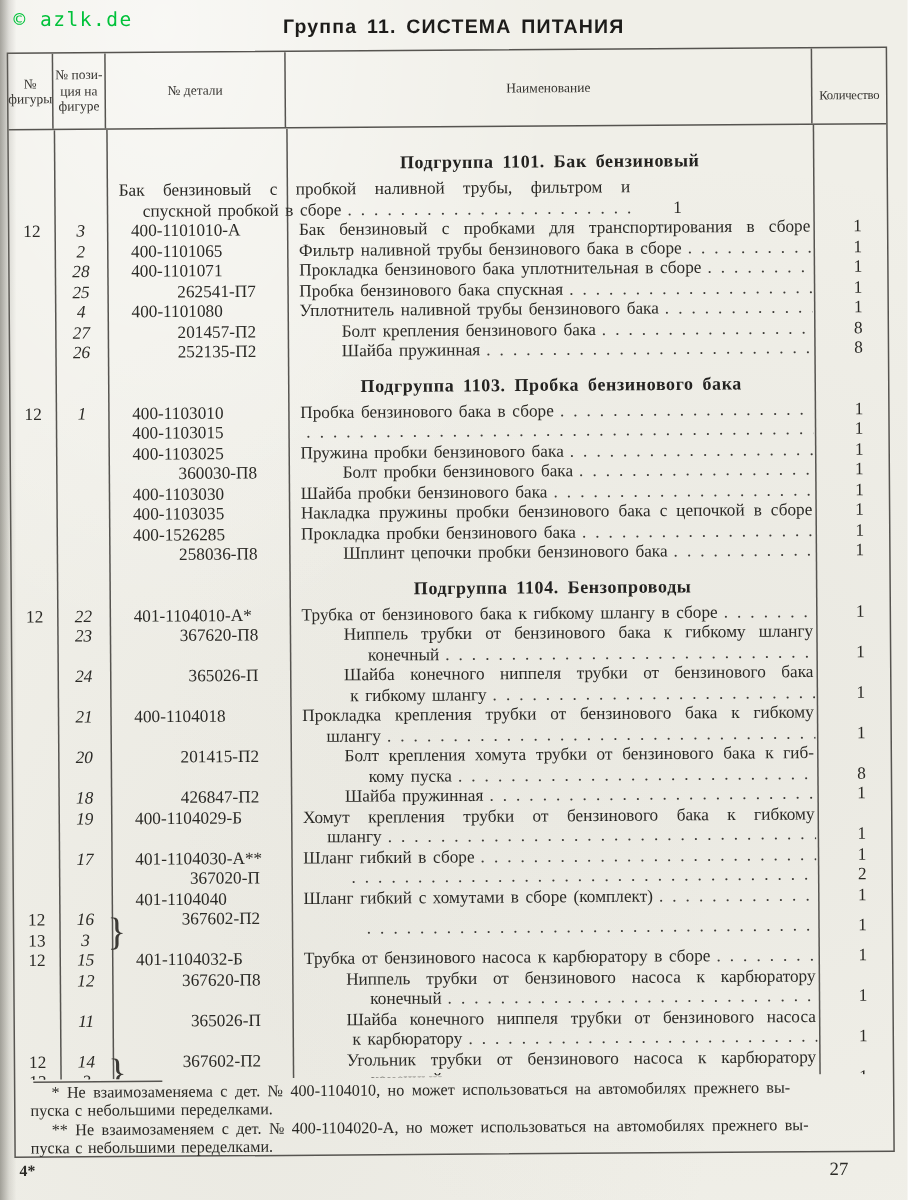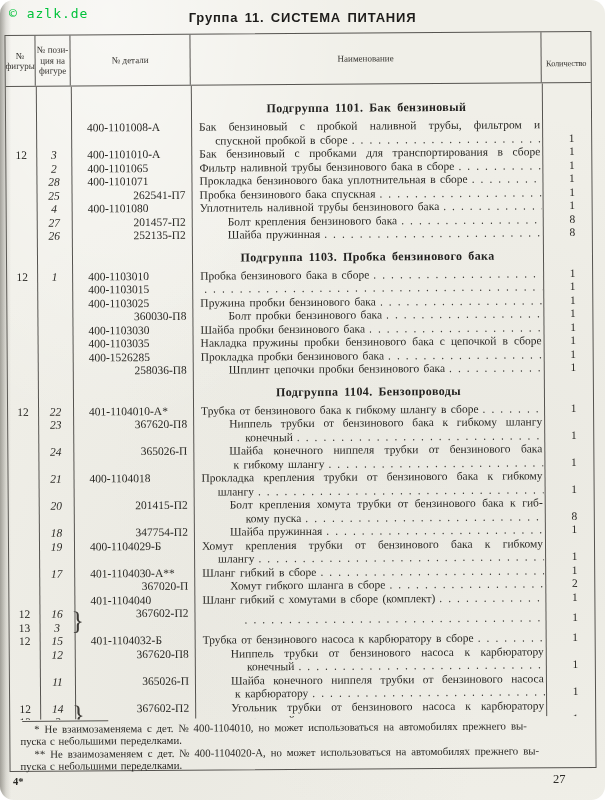--- a/index.html
+++ b/index.html
@@ -5,21 +5,20 @@
   html,body{margin:0;padding:0;}
   .page{
     position:relative;width:605px;height:800px;overflow:hidden;
     background-color:#f0efe8;
     background-image:
       radial-gradient(ellipse at 18% 2%, rgba(255,255,255,.55), rgba(255,255,255,0) 38%),
       radial-gradient(ellipse at 80% 60%, rgba(182,180,170,.10), rgba(182,180,170,0) 55%),
       radial-gradient(ellipse at 30% 85%, rgba(182,180,170,.10), rgba(182,180,170,0) 50%);
     font-family:"Liberation Serif", serif;
     color:#2b2a26;
-    border-radius:14px;
   }
   .page::before{
     content:'';position:absolute;left:0;top:0;bottom:0;width:11px;
     background:linear-gradient(to right, rgba(98,96,88,.55), rgba(120,118,110,.18) 55%, rgba(120,118,110,0));
     z-index:5;pointer-events:none;
   }
   .watermark{
     position:absolute;left:9px;top:6px;
     font-family:"DejaVu Sans Mono", monospace;
     font-size:13px;letter-spacing:1px;color:#00c23a;z-index:6;
@@ -50,21 +49,21 @@
   .vl1{left:30px}.vl2{left:65px}.vl3{left:185px}.vl4{left:536px}
   .sec-heading{
     margin:8px 0 5px 185px;width:351px;text-align:center;
     font-weight:bold;font-size:12px;line-height:14px;
     letter-spacing:.4px;word-spacing:2.5px;color:#232220;
   }
   .row{display:flex;position:relative;font-size:11.5px;line-height:13.5px;word-spacing:1.5px;}
   .c-fig{width:30px;flex:none;text-align:center;}
   .c-pos{width:35px;flex:none;text-align:center;font-style:italic;}
   .c-part{width:120px;flex:none;padding-left:16px;box-sizing:border-box;white-space:nowrap;}
-  .c-part.psub{padding-left:0;padding-right:6px;text-align:right;}
+  .c-part.psub{padding-left:0;padding-right:21px;text-align:right;}
   .c-name{width:351px;flex:none;padding-left:8px;box-sizing:border-box;display:flex;flex-direction:column;justify-content:flex-start;}
   .c-name.ind1{padding-left:36px;}
   .c-name.ind2{padding-left:46px;}
   .c-name > div:not(.lastline){text-align:justify;text-align-last:justify;margin-right:2px;}
   .cont{margin-left:16px;}
   .cont-sm{margin-left:4px;}
   .lastline{display:flex;}
   .lastline.fill{display:block;text-align:justify;text-align-last:justify;margin-right:2px;}
   .nt{white-space:nowrap;}
   .dots{flex:1;overflow:hidden;white-space:nowrap;letter-spacing:6px;margin-left:4px;margin-right:1px;color:#3c3a36;}
@@ -120,21 +119,20 @@
 
     <div class="tbody">
       <div class="vline vl1"></div>
       <div class="vline vl2"></div>
       <div class="vline vl3"></div>
       <div class="vline vl4"></div>
     <div class="sec-heading">Подгруппа 1101. Бак бензиновый</div>
         <div class="row">
           <div class="c-fig"></div>
           <div class="c-pos"></div>
-          <div class="c-part">400-1101008-А</div>
           <div class="c-name ind0">
             <div>Бак бензиновый с пробкой наливной трубы, фильтром и</div>
             <div class="cont lastline">
               <span class="nt">спускной пробкой в сборе</span>
               <div class="dots">..........................................................................................</div>
             </div>
           </div>
           <div class="c-qty">1</div>
         </div>
         <div class="row">
@@ -372,21 +370,21 @@
             <div class="cont lastline">
               <span class="nt">кому пуска</span>
               <div class="dots">..........................................................................................</div>
             </div>
           </div>
           <div class="c-qty">8</div>
         </div>
         <div class="row">
           <div class="c-fig"></div>
           <div class="c-pos">18</div>
-          <div class="c-part psub">347754-П2</div>
+          <div class="c-part psub">426847-П2</div>
           <div class="c-name ind1">
             <div class="lastline">
               <span class="nt">Шайба пружинная</span>
               <div class="dots">..........................................................................................</div>
             </div>
           </div>
           <div class="c-qty">1</div>
         </div>
         <div class="row">
           <div class="c-fig"></div>
@@ -412,21 +410,20 @@
             </div>
           </div>
           <div class="c-qty">1</div>
         </div>
         <div class="row">
           <div class="c-fig"></div>
           <div class="c-pos"></div>
           <div class="c-part psub">367020-П</div>
           <div class="c-name ind1">
             <div class="lastline">
-              <span class="nt">Хомут гибкого шланга в сборе</span>
               <div class="dots">..........................................................................................</div>
             </div>
           </div>
           <div class="c-qty">2</div>
         </div>
         <div class="row">
           <div class="c-fig"></div>
           <div class="c-pos"></div>
           <div class="c-part">401-1104040</div>
           <div class="c-name ind0">

